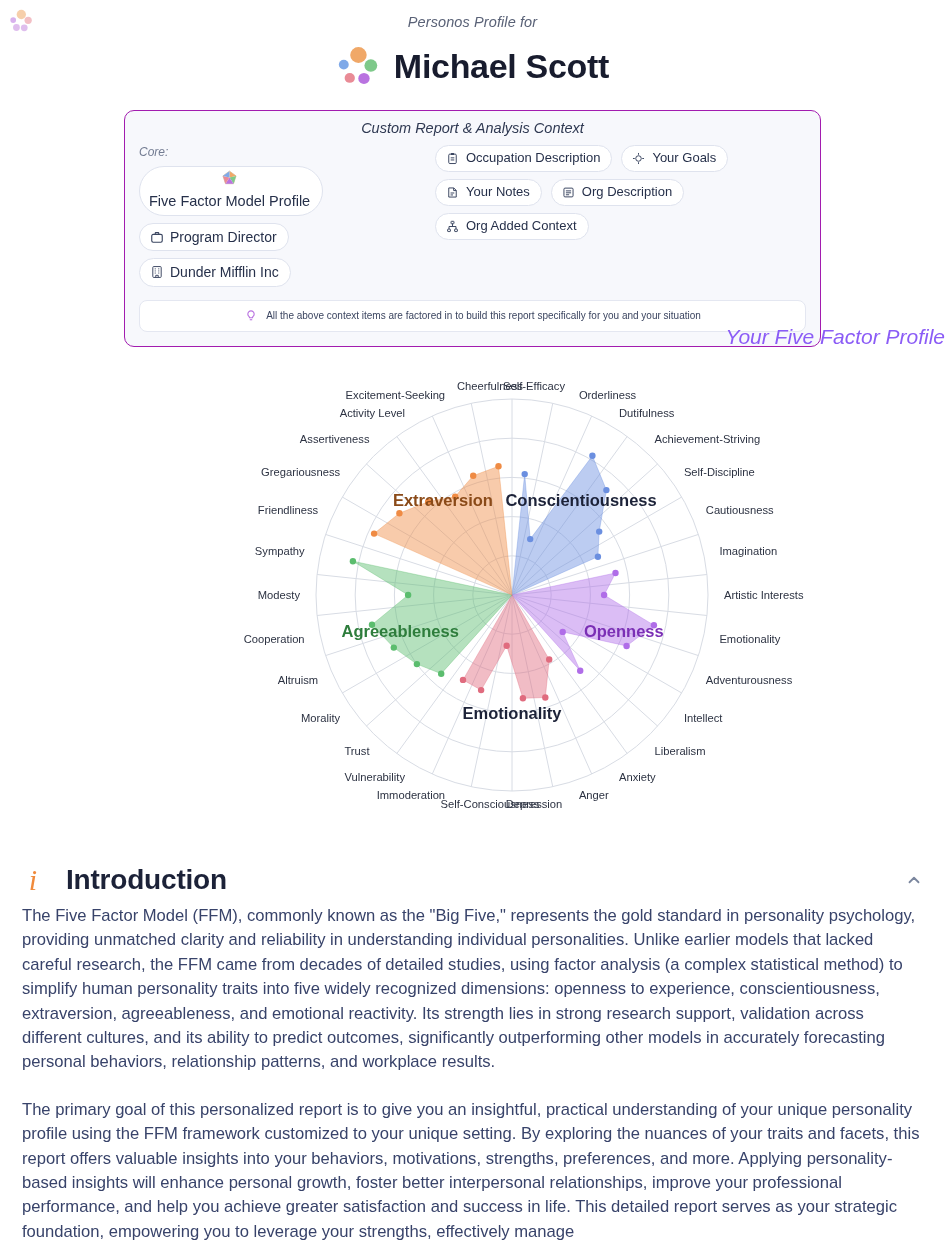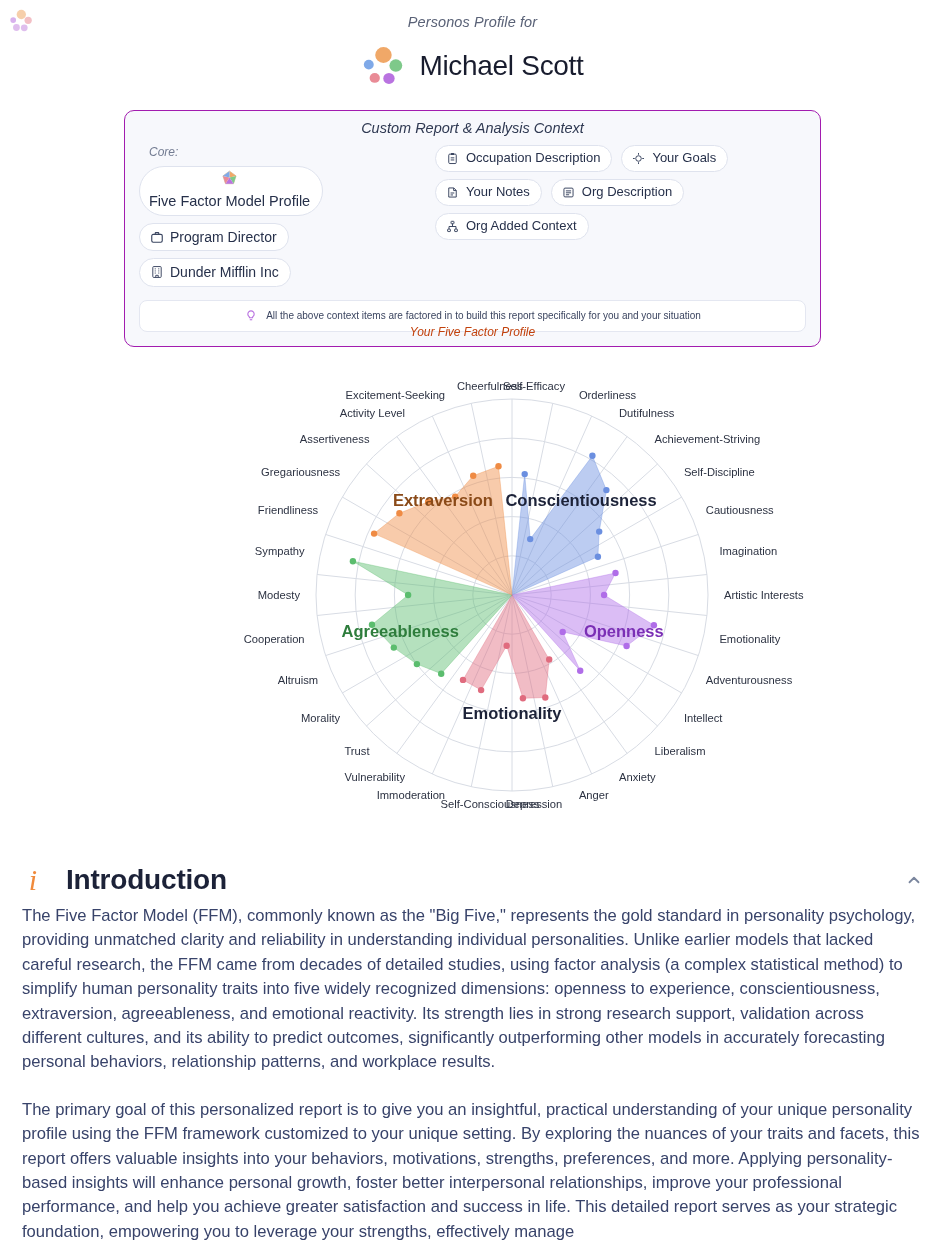--- a/index.html
+++ b/index.html
@@ -17,39 +17,39 @@
   
   .header { padding-top:14px; text-align:center; }
   .eyebrow {
     font-style:italic; font-size:14.5px; color:#5a6277; letter-spacing:.1px;
   }
   .title-row {
     display:flex; align-items:center; justify-content:center; gap:14px; margin-top:14px;
   }
   .title-logo { width:44px; height:44px; flex:none; }
   .profile-name {
-    font-size:28px; font-weight:400; color:#181c2e; letter-spacing:-.3px;
+    font-size:34px; font-weight:700; color:#181c2e; letter-spacing:-.3px;
     line-height:1;
   }
 
   
   .ctx-card {
     position:absolute; left:124px; top:110px; width:697px;
     background:#f7f8fc; border:1px solid #a21caf; border-radius:10px;
     padding:9px 14px 14px 14px;
   }
   .ctx-title {
     text-align:center; font-style:italic; font-size:14.5px; color:#2f3952; font-weight:400;
     margin-bottom:9px;
   }
   .ctx-cols { display:flex; gap:6px; }
   .ctx-col-core { width:290px; flex:none; }
   .ctx-col-sup { flex:1; }
   .ctx-sub {
-    font-style:italic; font-size:12px; color:#737c92; margin-bottom:7px; margin-left:10px;
+    font-style:italic; font-size:12px; color:#737c92; margin-bottom:7px; margin-left:0;
   }
   .chips { display:flex; flex-wrap:wrap; gap:7px 9px; }
   .chip {
     display:inline-flex; align-items:center; gap:6px;
     border:1px solid #dfe3ee; background:#fff; border-radius:999px;
     padding:3px 11px 3px 9px; font-size:13px; color:#26304a; white-space:nowrap;
     line-height:1.45;
   }
   .chip.core-big { font-size:14.5px; font-weight:500; padding:3px 12px 3px 9px;flex-direction:column; }
   .chip.core { font-size:14px; }
@@ -57,22 +57,22 @@
   .chip svg { display:block; }
 
   .ctx-note {
     margin-top:13px; border:1px solid #e4e7f1; background:#fff; border-radius:8px;
     display:flex; align-items:center; justify-content:center; gap:8px;
     padding:7px 10px; font-size:10px; color:#3b4560;
   }
 
   
   .chart-title {
-    position:absolute; left:0; right:0; top:325px; text-align:center;
-    font-style:italic; font-size:12px; color:#c2410c;
+    position:absolute; left:0; right:0; top:325px; text-align:right;
+    font-style:italic; font-size:21px; color:#8b5cf6;
   }
   .chart-wrap { position:absolute; left:0; top:352px; width:945px; height:480px;padding-left:39px; }
   .chart-wrap svg { display:block; margin:0 auto; }
 
   
   .section { position:absolute; left:0; top:850px; width:945px; padding:0 22px; }
   .sec-head { display:flex; align-items:center; gap:22px; padding:14px 0 8px 0; }
   .sec-ic {
     font-family:"Liberation Serif", serif; font-style:italic; font-weight:400;
     font-size:30px; color:#f08a3c; line-height:1; width:22px; text-align:center;

